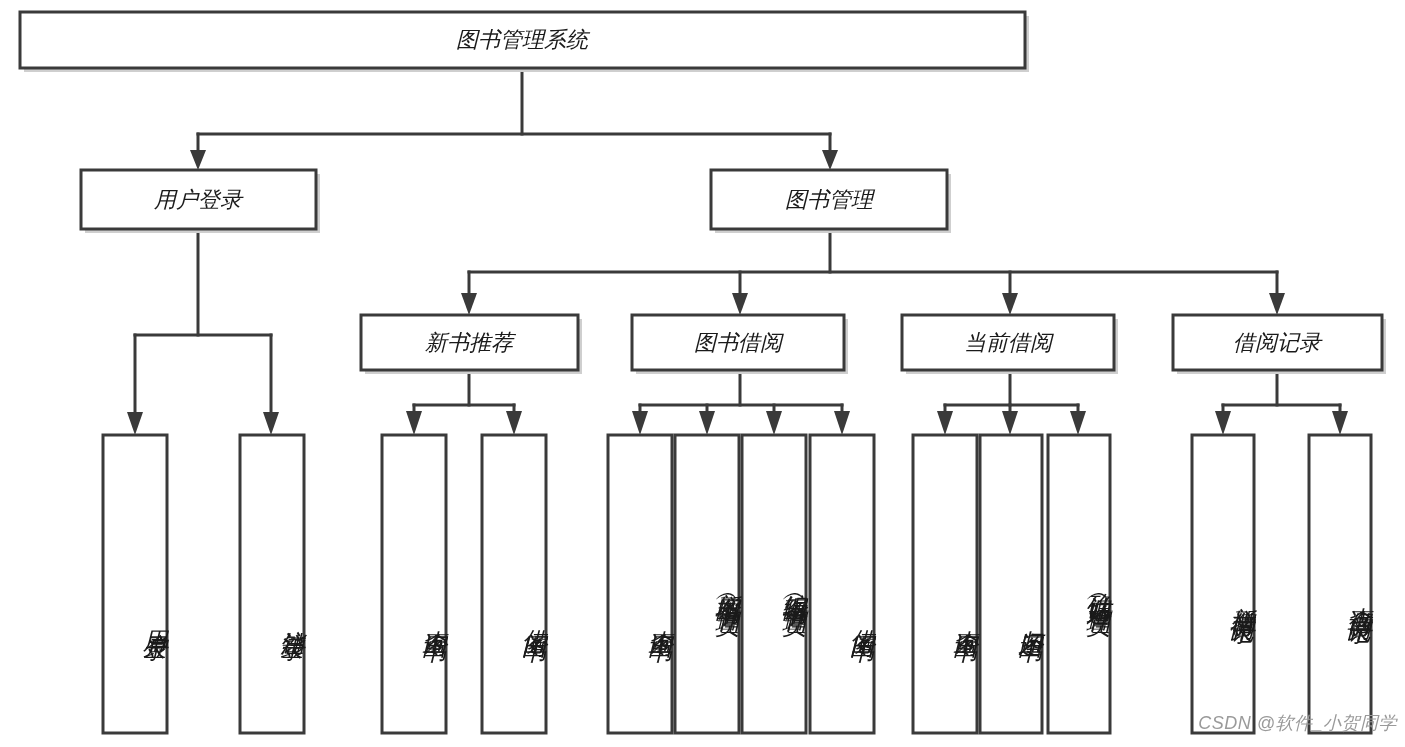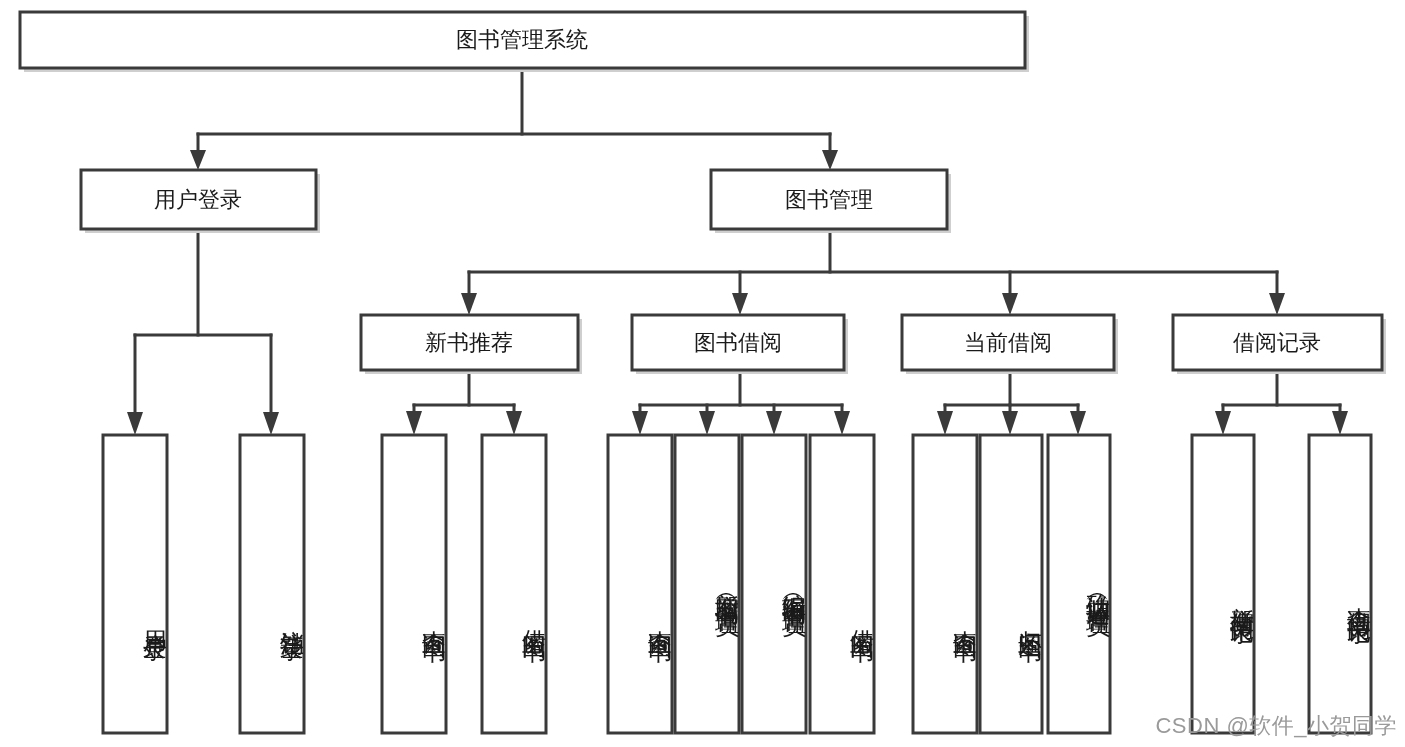--- a/index.html
+++ b/index.html
@@ -11,20 +11,21 @@
     width: 1405px;
     height: 747px;
     font-family: "Liberation Sans", sans-serif;
     overflow: hidden;
   }
   #diagram-root {
     position: relative;
     width: 1405px;
     height: 747px;
     background: #ffffff;
+    font-style: italic;
   }
   svg#flow {
     position: absolute;
     top: 0;
     left: 0;
     width: 1405px;
     height: 747px;
   }
   .node-box {
     fill: #ffffff;
@@ -63,23 +64,23 @@
     line-height: 1;
     display: flex;
     align-items: flex-start;
     justify-content: center;
     white-space: nowrap;
     pointer-events: none;
   }
   .watermark {
     position: absolute;
     right: 8px;
-    bottom: 6px;
-    font-family: "Liberation Sans", sans-serif;
-    font-size: 22px;
+    bottom: 12px;
+    font-family: "Liberation Sans", sans-serif;
+    font-size: 18px;
     color: #9a9a9a;
     letter-spacing: 0.5px;
     white-space: nowrap;
   }
 </style>
 </head>
 <body>
 
 <div id="diagram-root">
 

